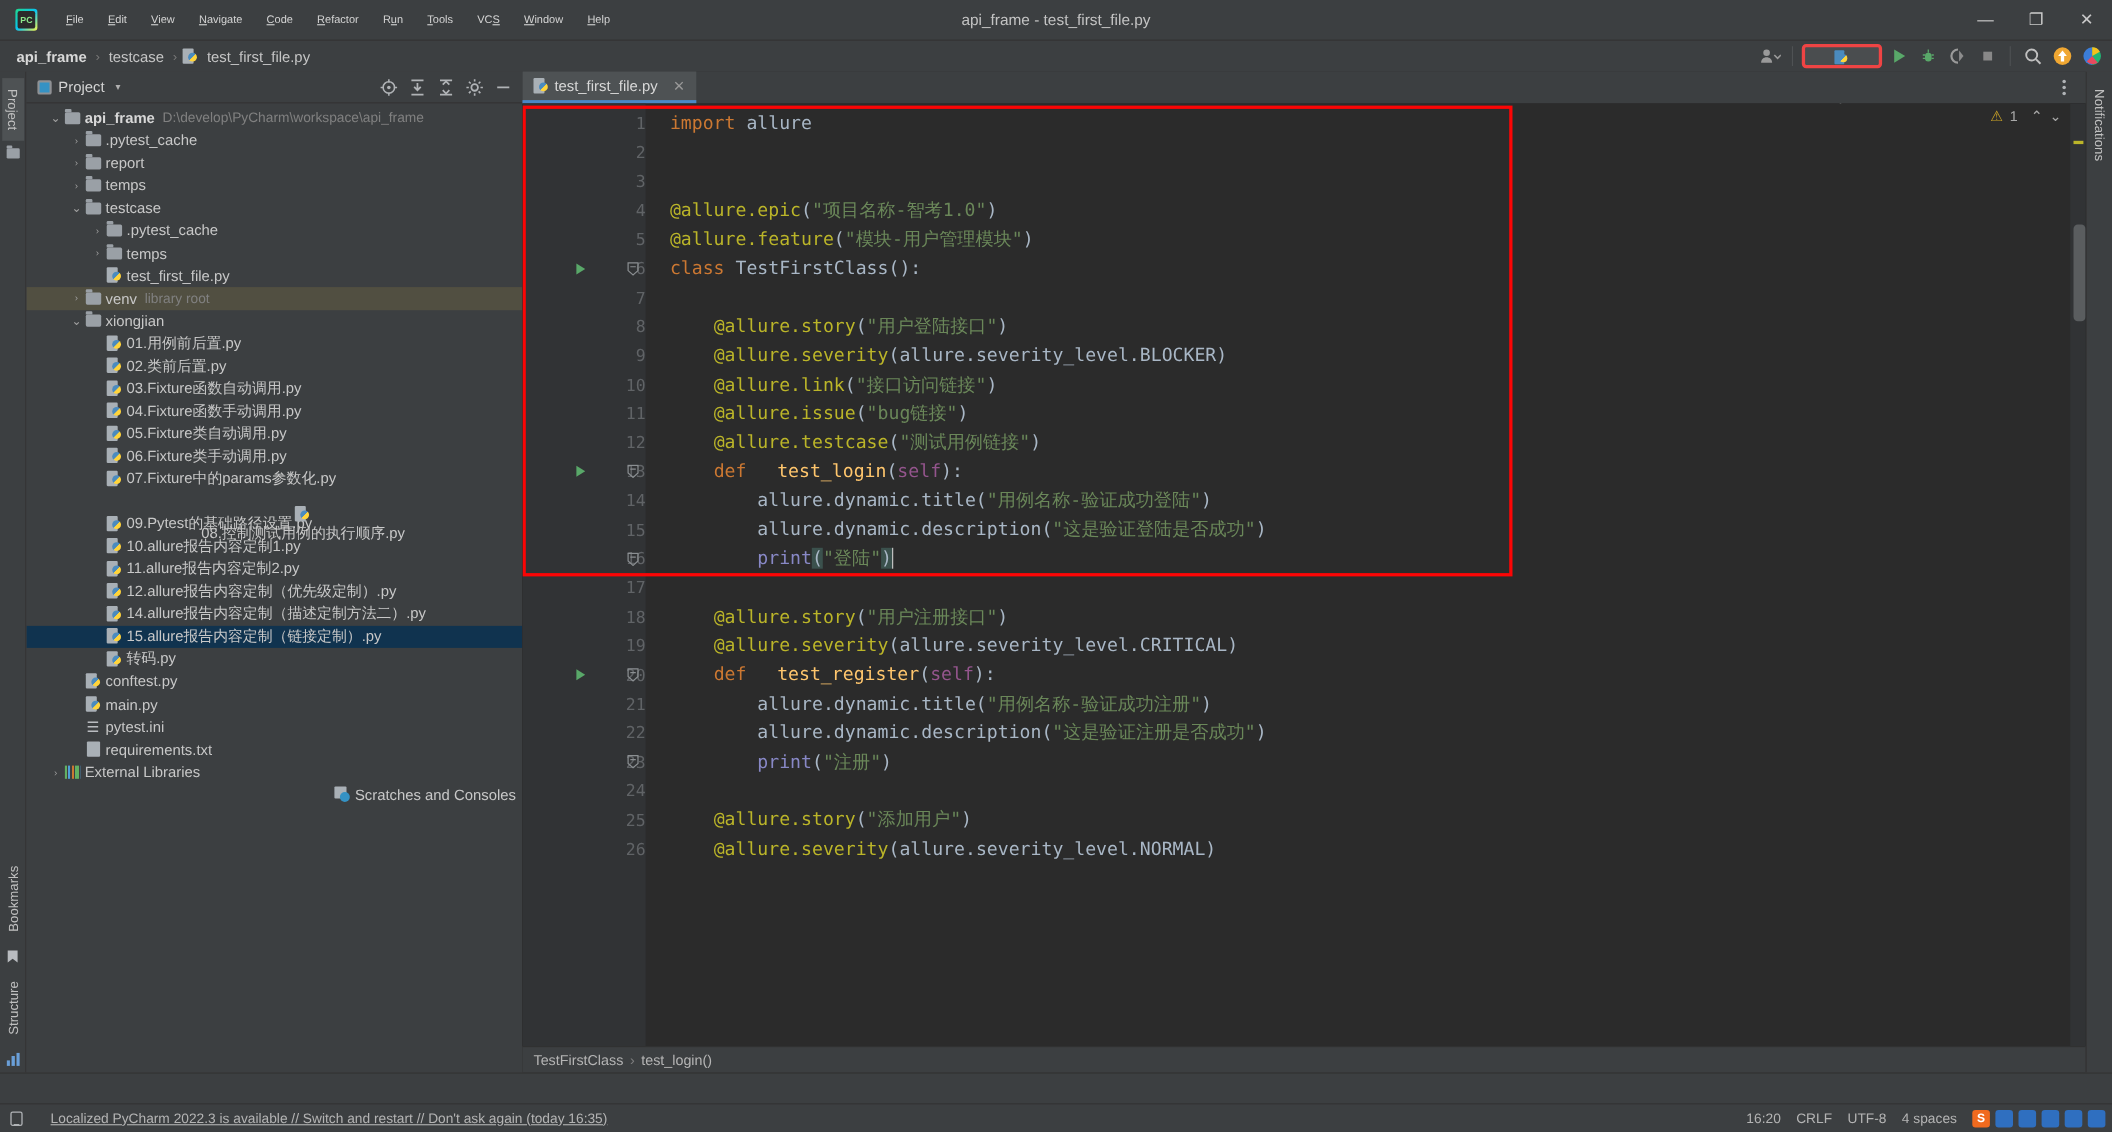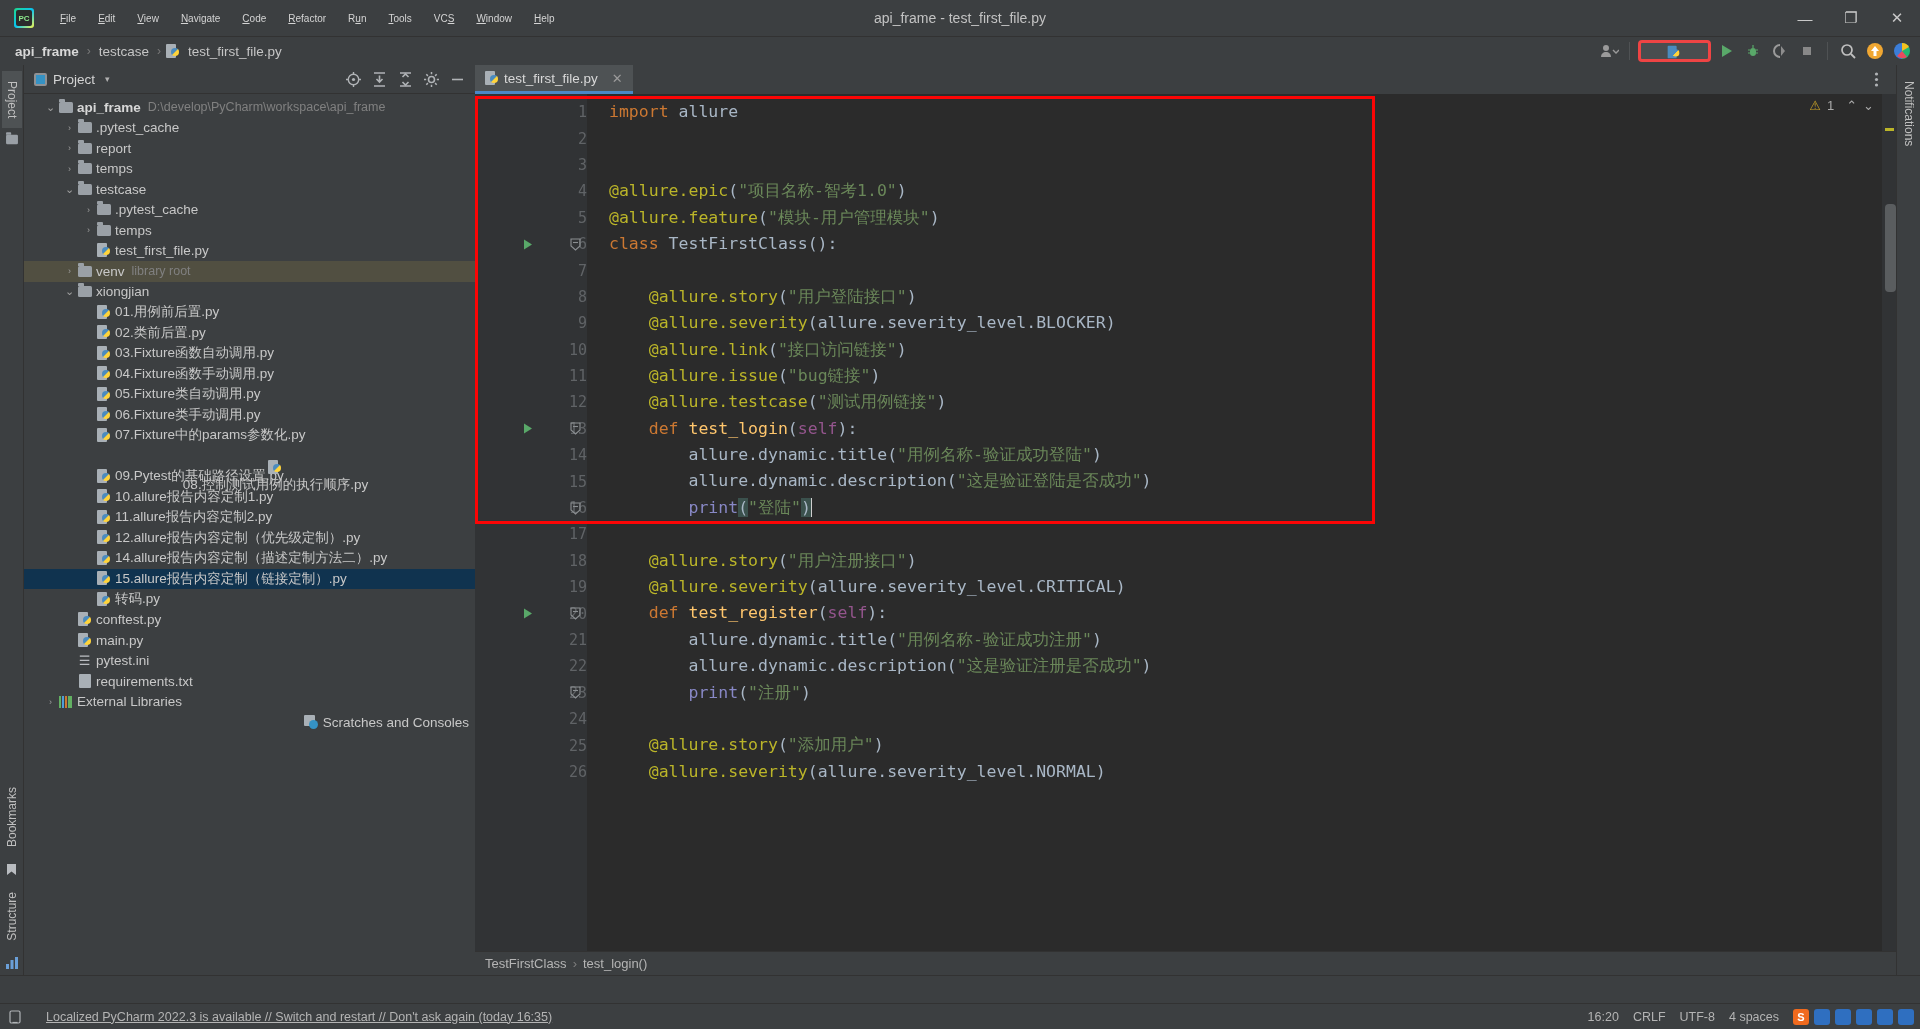--- a/index.html
+++ b/index.html
@@ -127,21 +127,21 @@
   .gnum { color: #606366; font-size: 15px; font-family: "DejaVu Sans Mono", monospace; width: 42px; text-align: right; }
   .grun { position: absolute; left: 46px; color: #5aa85a; font-size: 12px; }
   .gfold { position: absolute; right: 6px; color: #8b8f92; font-size: 11px; }
 
   .code {
     flex: 1 1 auto; padding: 5px 0 0 0; font-family: "DejaVu Sans Mono", monospace;
     font-size: 16.5px; line-height: 26.4px; position: relative; overflow: hidden;
   }
   .cline { height: 26.4px; white-space: pre; padding-left: 22px; }
   .kw { color: #cc7832; }
-  .fn { color: #ffc66d; }
+  .fn { color: #ffc66d; margin-left: 18px; }
   .cls { color: #a9b7c6; }
   .deco { color: #bbb529; }
   .str { color: #6a8759; }
   .self { color: #94558d; }
   .plain { color: #a9b7c6; }
   .punc { color: #a9b7c6; }
   .pr { color: #8888c6; }
 
   .cursor {
     display: inline-block; width: 1.5px; height: 19px; background: #cfcfcf; vertical-align: -4px;

